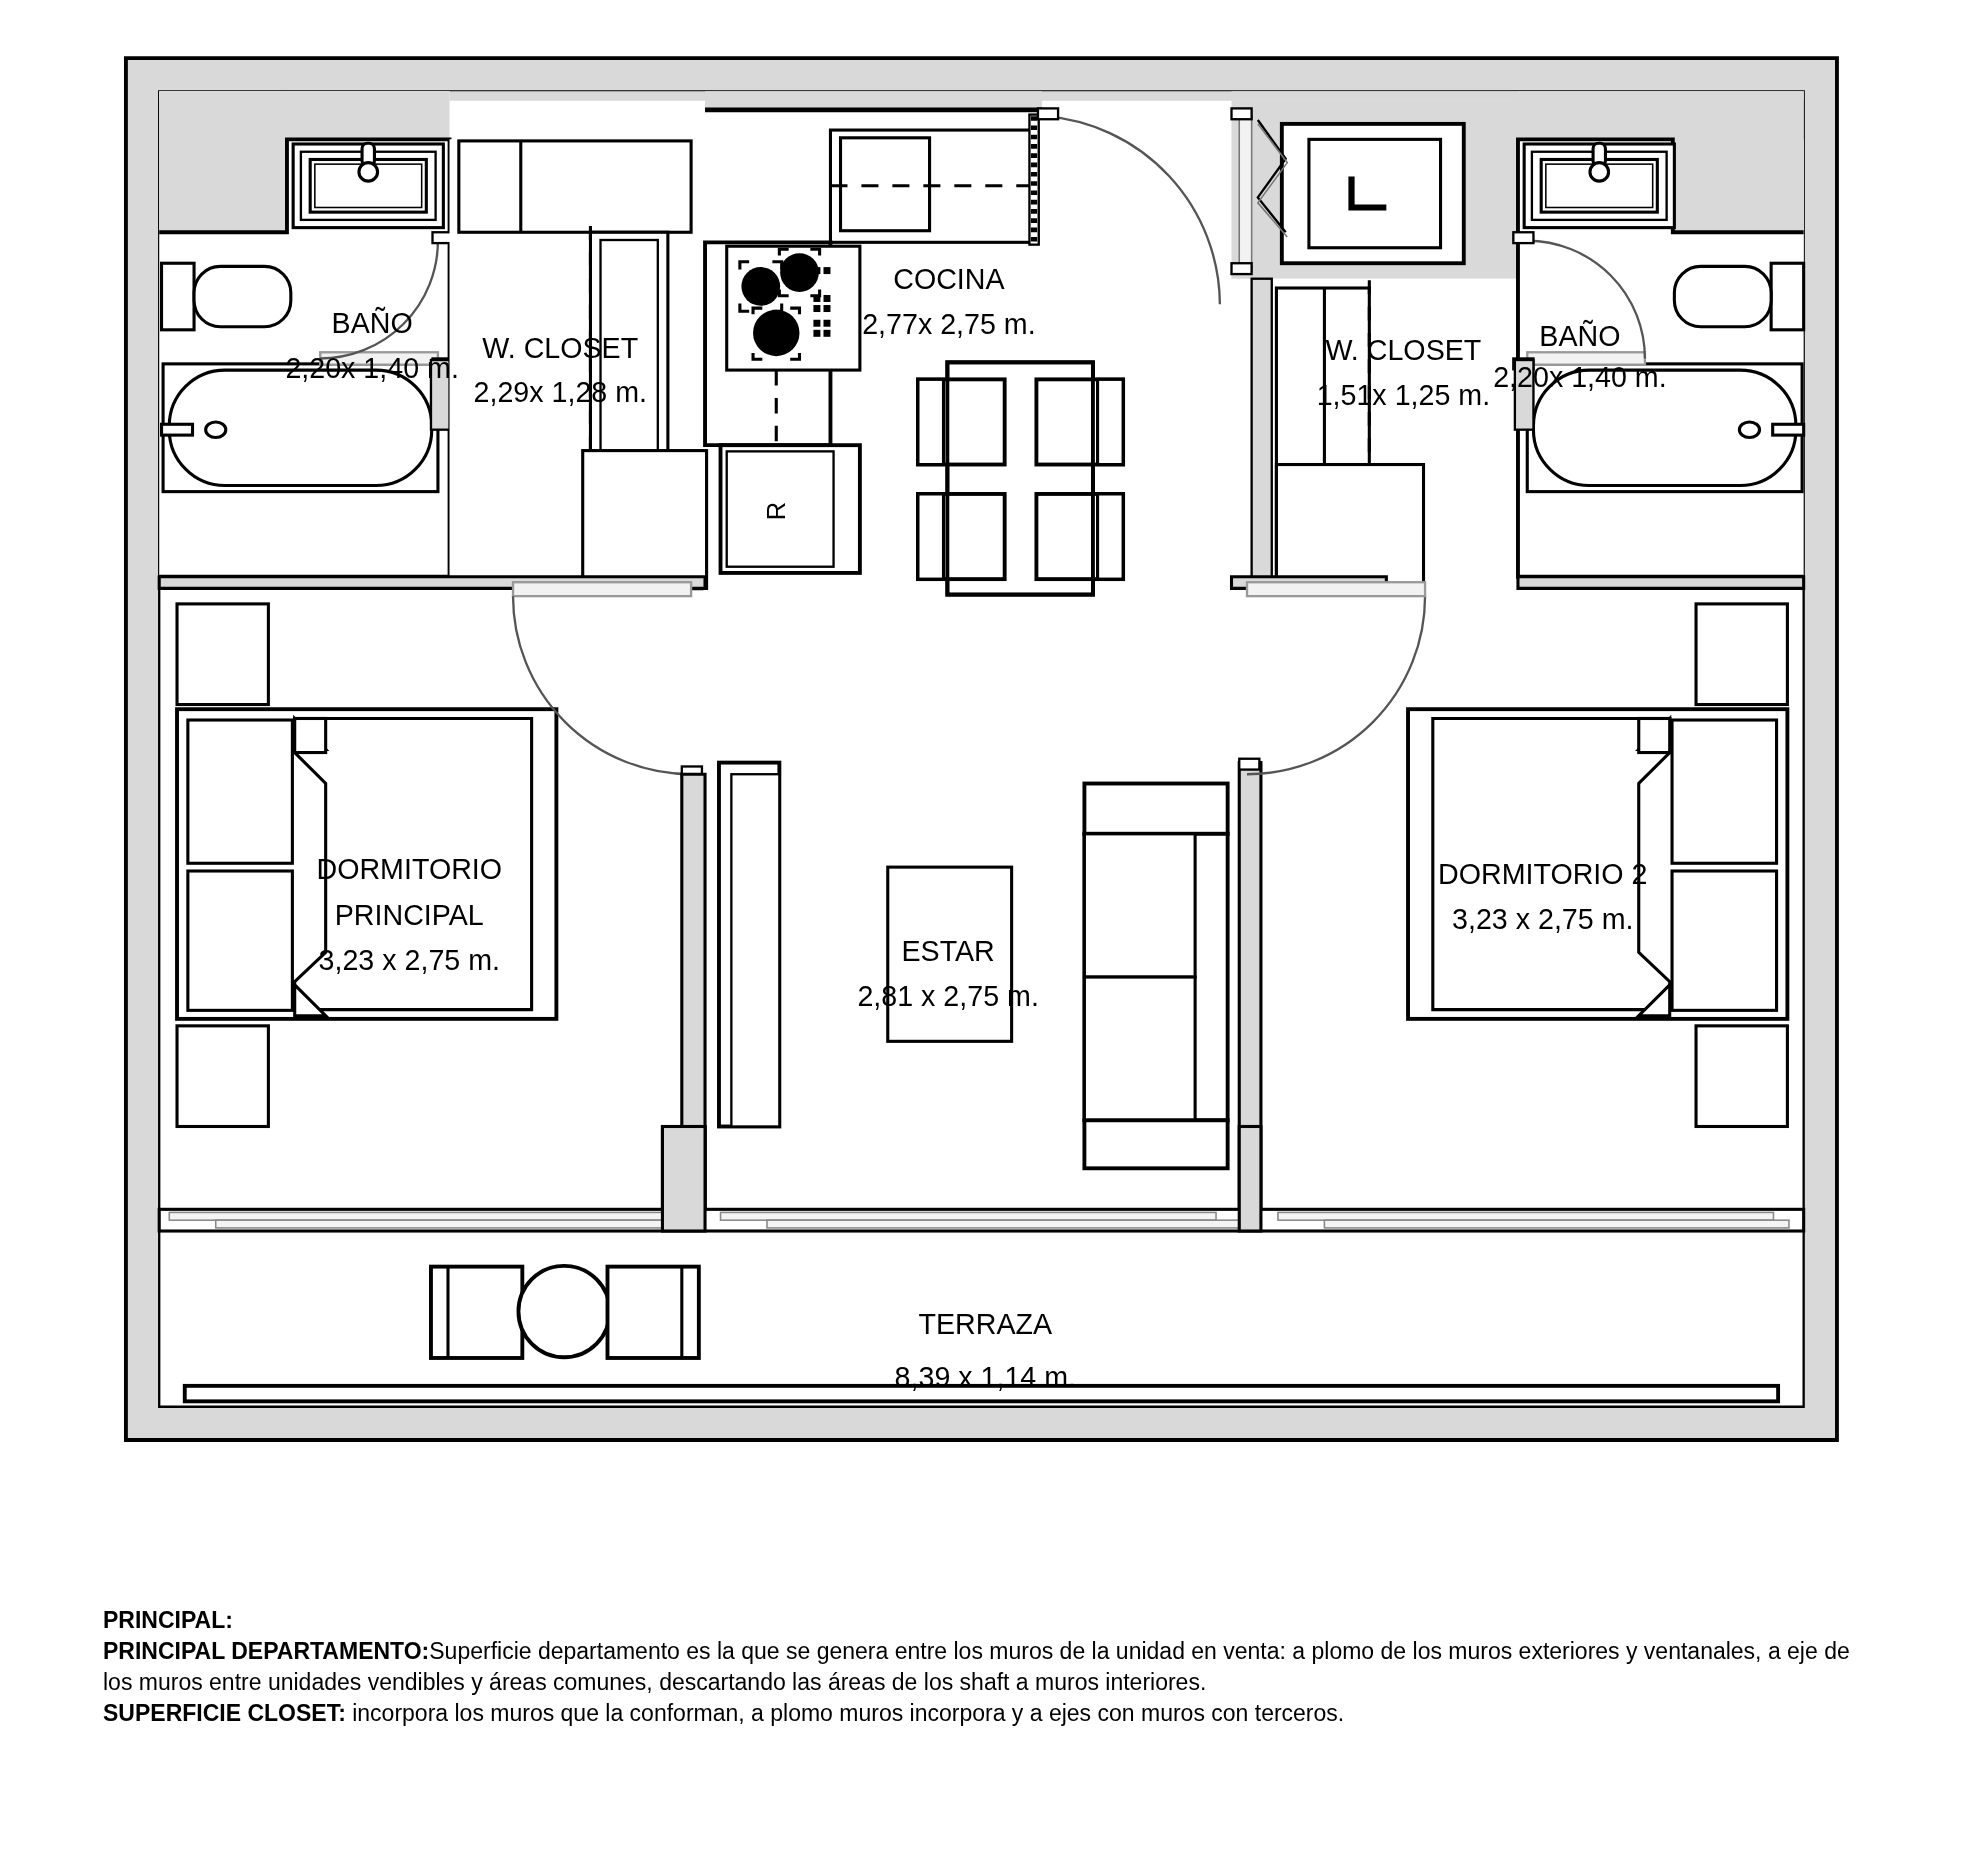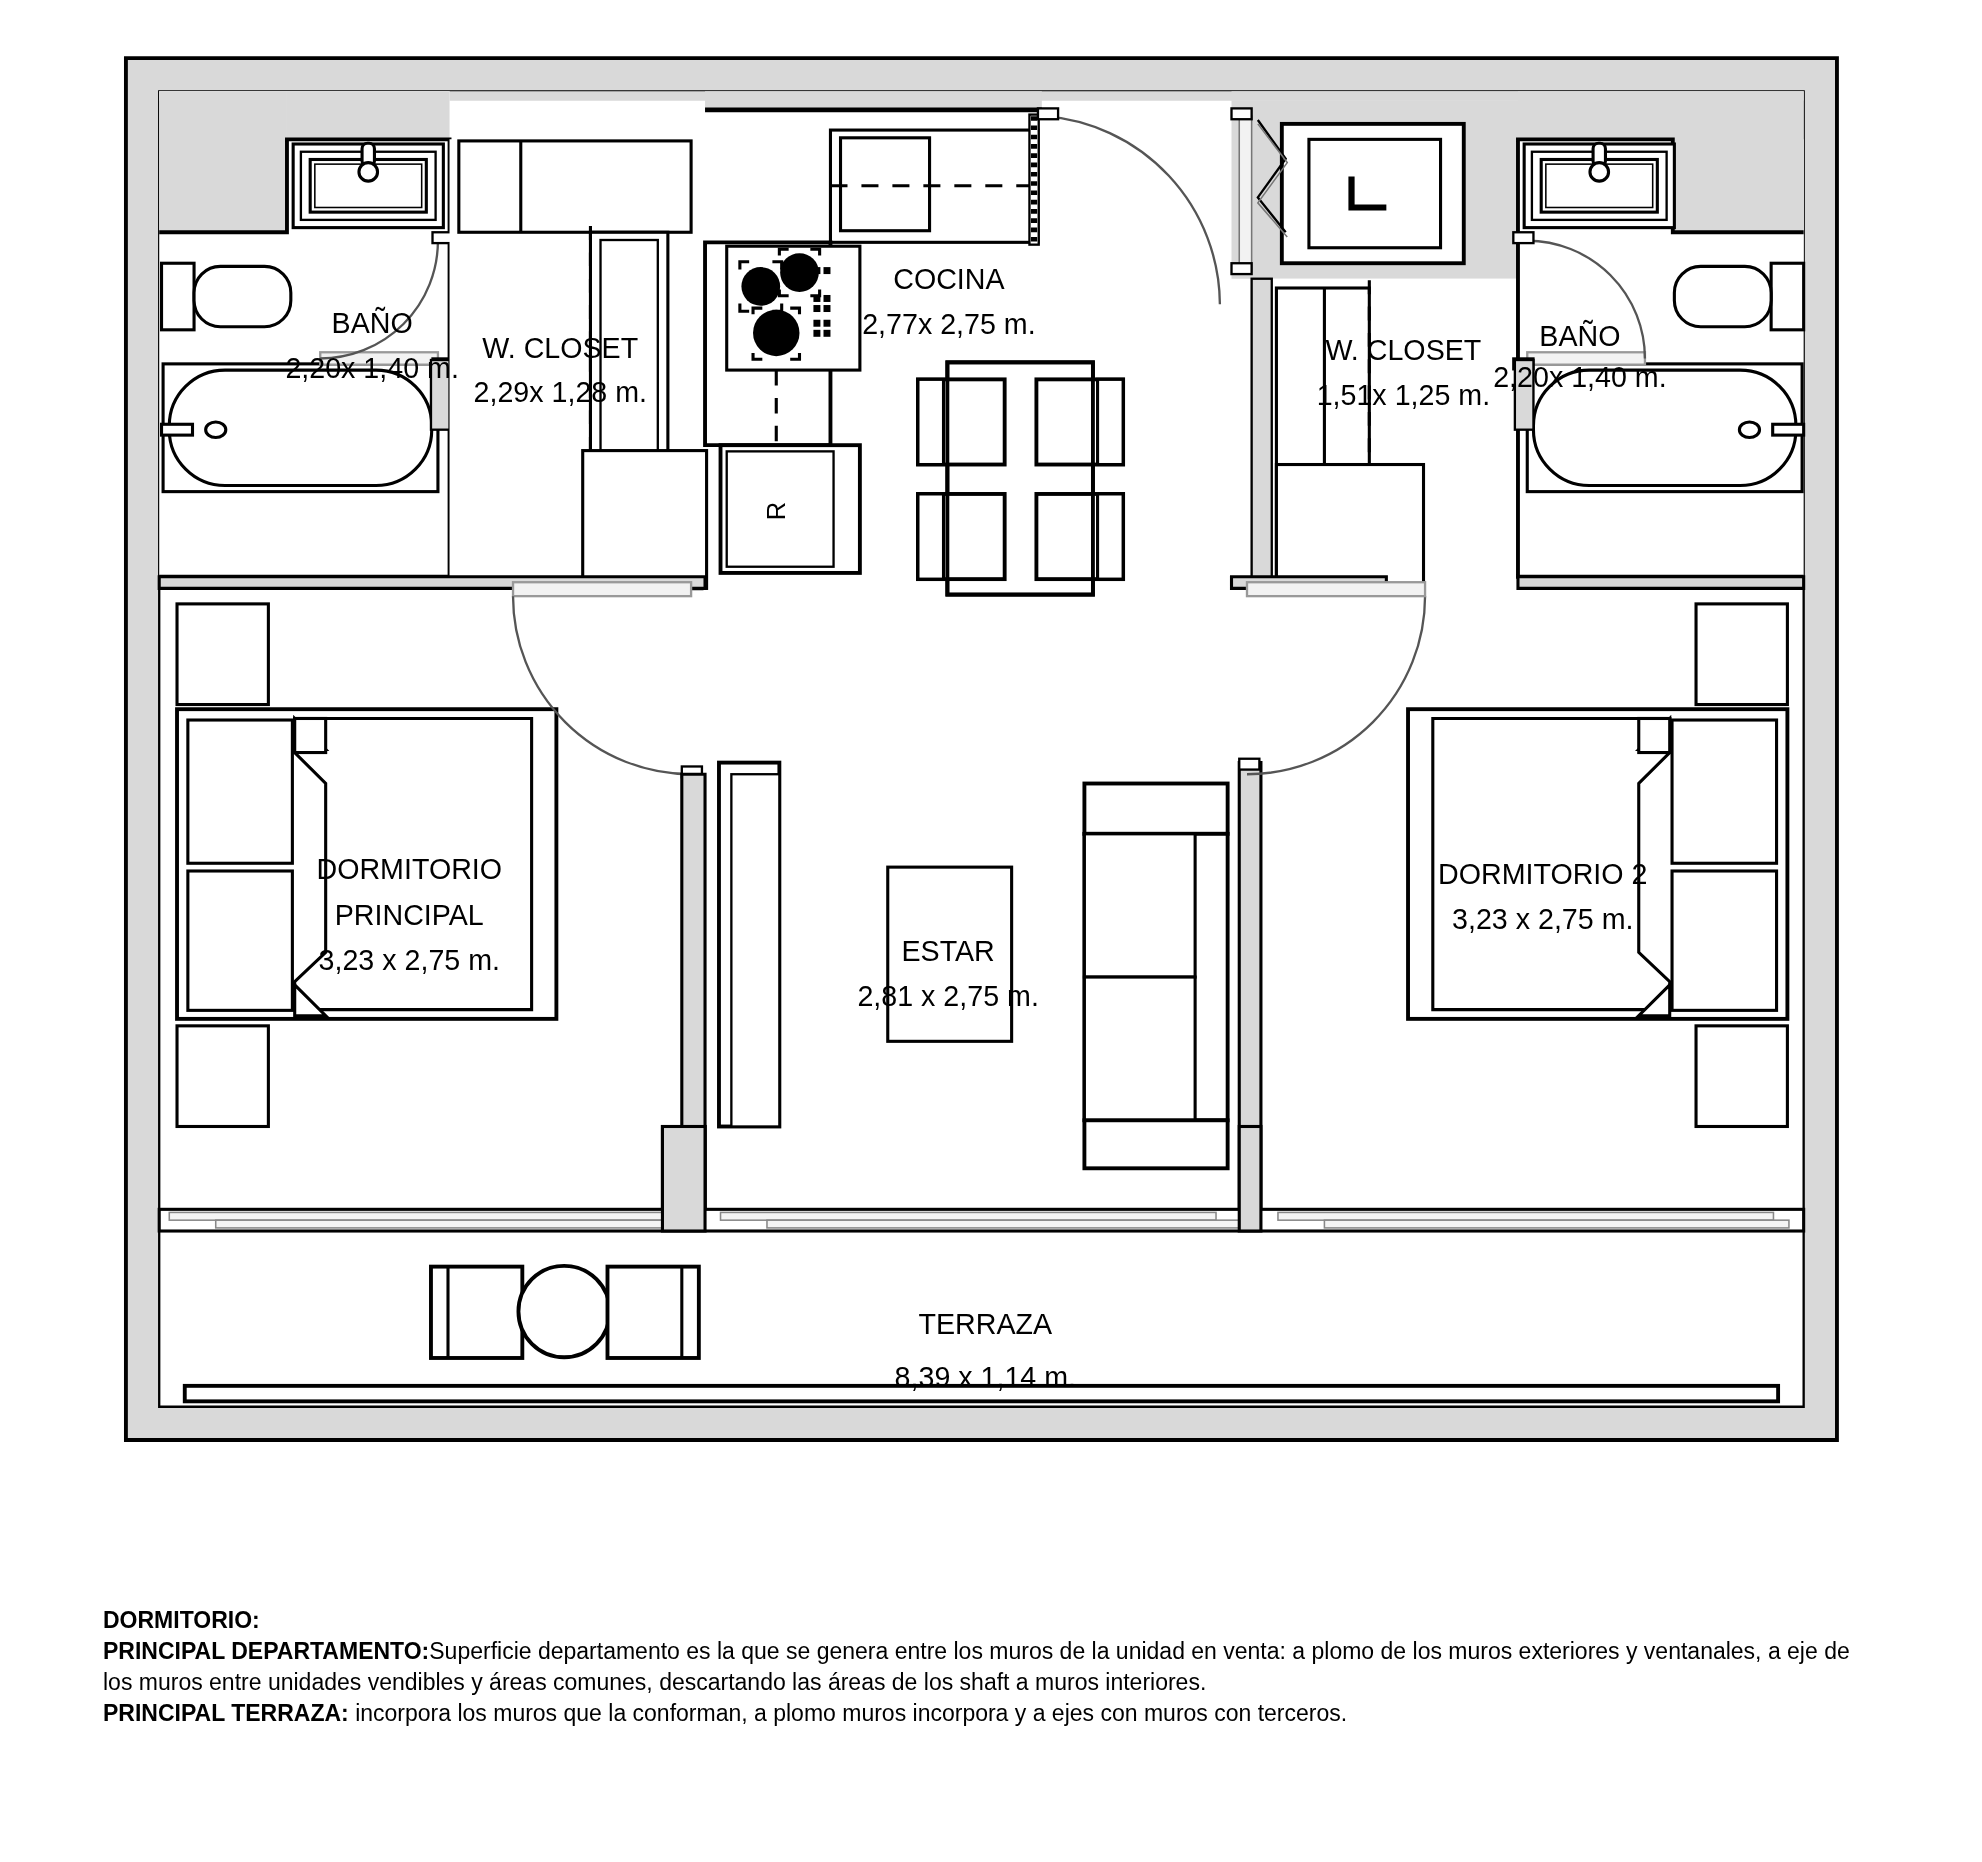--- a/index.html
+++ b/index.html
@@ -393,19 +393,19 @@
       <text class="lbl lbl-name" x="1992" y="1132">DORMITORIO 2</text>
       <text class="lbl lbl-dim" x="1992" y="1190">3,23 x 2,75 m.</text>
 
       <text class="lbl lbl-name" x="1272" y="1713">TERRAZA</text>
       <text class="lbl lbl-dim" x="1272" y="1782">8,39 x 1,14 m.</text>
     </g>
 
   </svg>
 
   <div class="legend-block">
-    <span class="legend-line"><span class="legend-head">DORMITORIO:</span></span>
+    <span class="legend-line"><span class="legend-head">PRINCIPAL:</span></span>
     <span class="legend-line"><span class="legend-head">PRINCIPAL DEPARTAMENTO:</span><span>Superficie departamento es la que se genera entre los muros de la unidad en venta: a plomo de los muros exteriores y ventanales, a eje de los muros entre unidades vendibles y áreas comunes, descartando las áreas de los shaft a muros interiores.</span></span>
-    <span class="legend-line"><span class="legend-head">PRINCIPAL TERRAZA:</span><span> incorpora los muros que la conforman, a plomo muros incorpora y a ejes con muros con terceros.</span></span>
+    <span class="legend-line"><span class="legend-head">SUPERFICIE CLOSET:</span><span> incorpora los muros que la conforman, a plomo muros incorpora y a ejes con muros con terceros.</span></span>
   </div>
 
 </div>
 
 
 </body></html>

